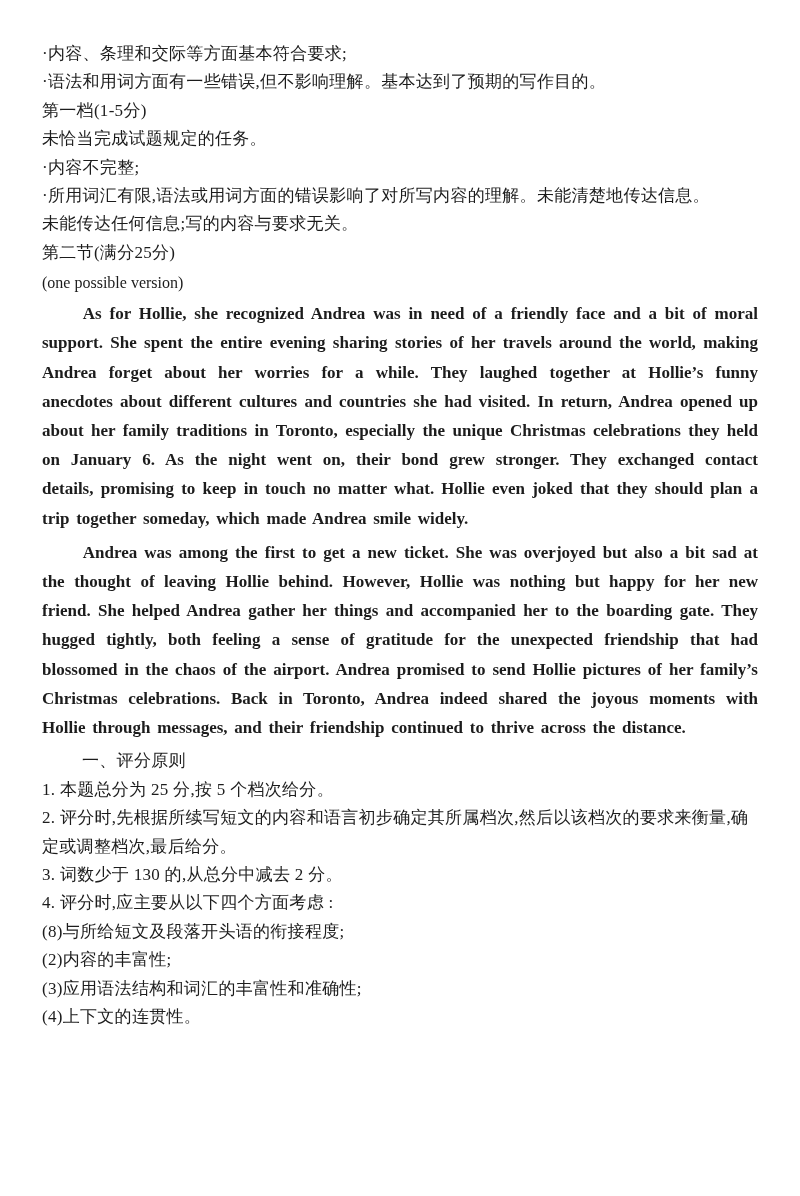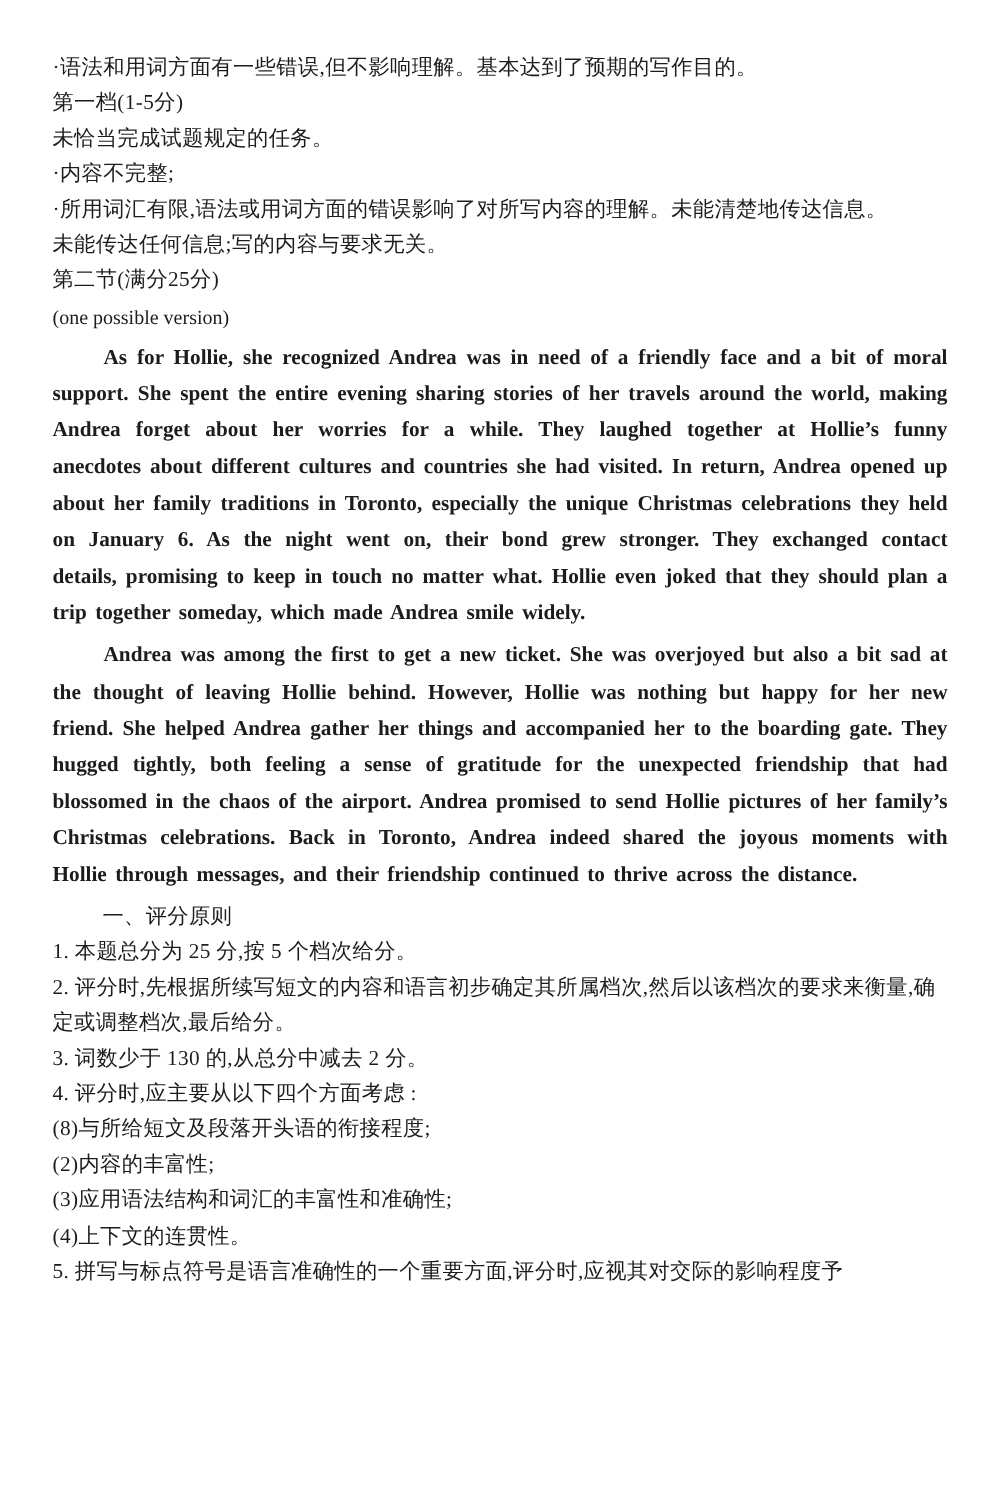--- a/index.html
+++ b/index.html
@@ -58,20 +58,21 @@
     padding-top: 18px;
     letter-spacing: 0.5px;
   }
 </style>
 </head>
 <body>
 
 <div class="page">
   <div class="content">
 
+    <p class="cn-line">·内容、条理和交际等方面基本符合要求;</p>
     <p class="cn-line">·语法和用词方面有一些错误,但不影响理解。基本达到了预期的写作目的。</p>
 
     <p class="cn-line bold">第一档(1-5分)</p>
     <p class="cn-line">未恰当完成试题规定的任务。</p>
     <p class="cn-line">·内容不完整;</p>
     <p class="cn-line">·所用词汇有限,语法或用词方面的错误影响了对所写内容的理解。未能清楚地传达信息。</p>
 
     <p class="cn-line">未能传达任何信息;写的内容与要求无关。</p>
 
     <p class="cn-line">第二节(满分25分)</p>
@@ -82,17 +83,16 @@
 
     <p class="cn-line bold principles-heading">一、评分原则</p>
     <p class="cn-line">1. 本题总分为 25 分,按 5 个档次给分。</p>
     <p class="cn-line">2. 评分时,先根据所续写短文的内容和语言初步确定其所属档次,然后以该档次的要求来衡量,确定或调整档次,最后给分。</p>
     <p class="cn-line">3. 词数少于 130 的,从总分中减去 2 分。</p>
     <p class="cn-line">4. 评分时,应主要从以下四个方面考虑 :</p>
     <p class="cn-line">(8)与所给短文及段落开头语的衔接程度;</p>
     <p class="cn-line">(2)内容的丰富性;</p>
     <p class="cn-line">(3)应用语法结构和词汇的丰富性和准确性;</p>
     <p class="cn-line">(4)上下文的连贯性。</p>
-    <p class="cn-line">5. 拼写与标点符号是语言准确性的一个重要方面,评分时,应视其对交际的影响程度予</p>
 
   </div>
 
 </div>
 
 </body></html>

